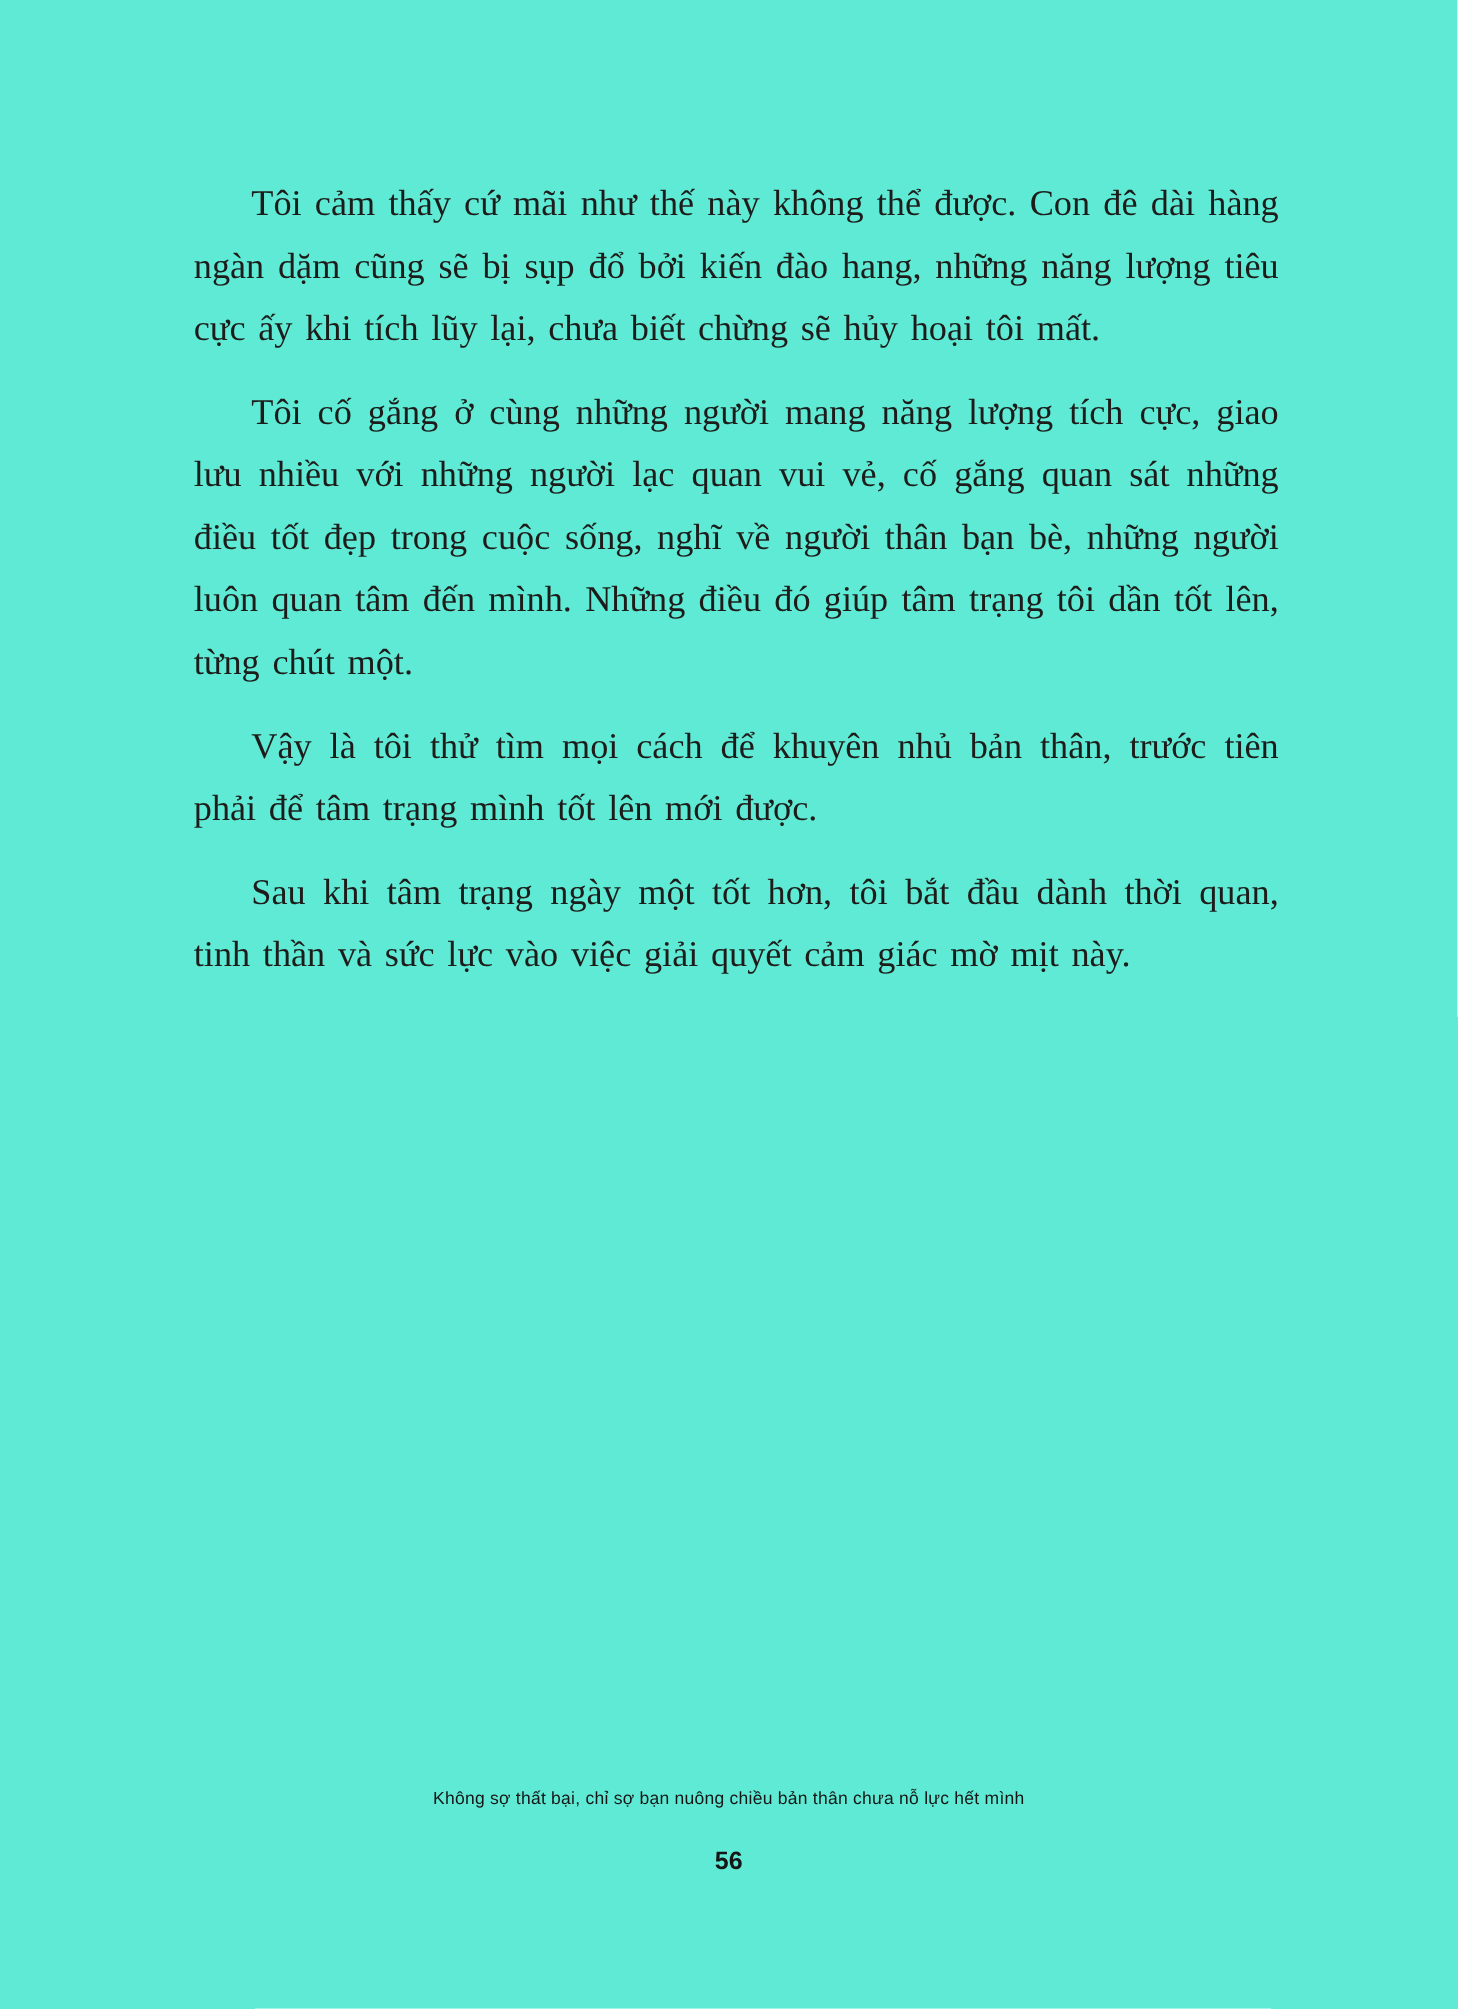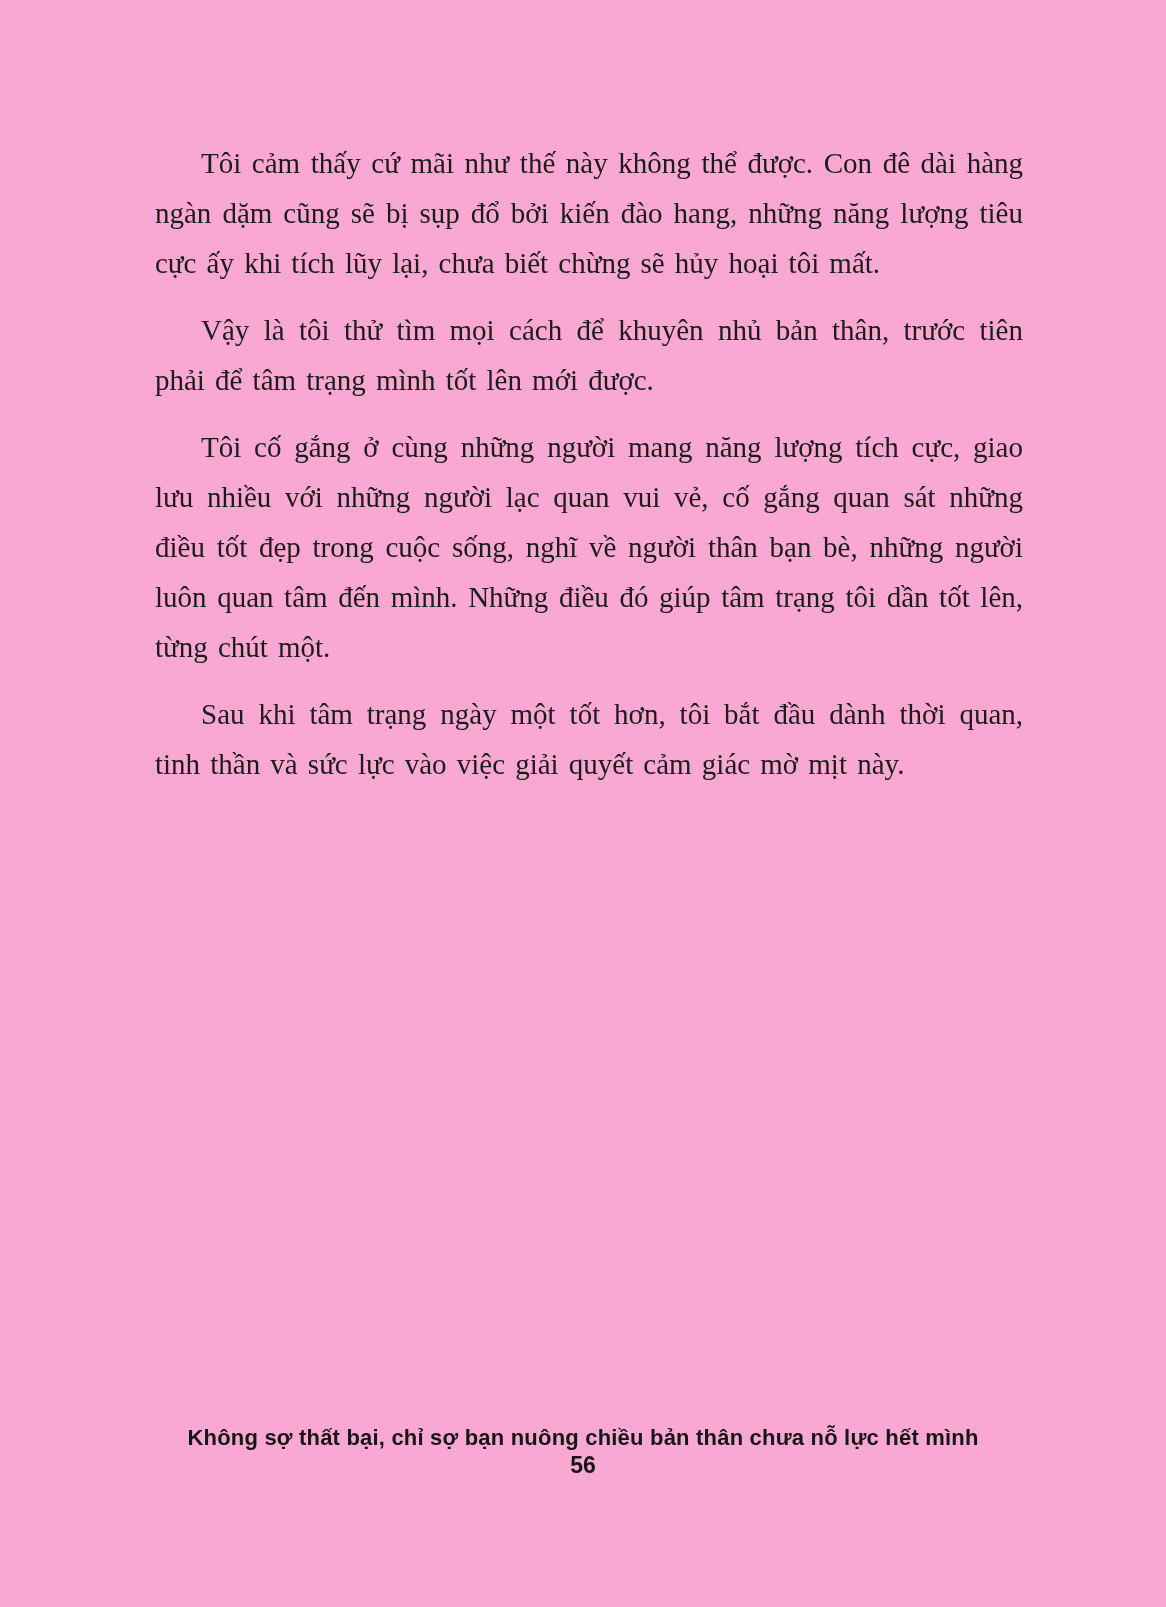--- a/index.html
+++ b/index.html
@@ -5,21 +5,21 @@
 <style>
   html, body {
     margin: 0;
     padding: 0;
     background: #ffffff;
   }
   .page {
     position: relative;
     width: 1166px;
     height: 1607px;
-    background: #f9a8d4;
+    background: #5eead4;
     overflow: hidden;
     font-family: "Liberation Serif", "DejaVu Serif", serif;
   }
   .text-block {
     position: absolute;
     top: 138px;
     left: 155px;
     width: 868px;
     color: #1d1c1a;
   }
@@ -35,41 +35,41 @@
   .footer {
     position: absolute;
     left: 0;
     width: 100%;
     top: 1424px;
     text-align: center;
     font-family: "Liberation Sans", "DejaVu Sans", sans-serif;
     color: #161616;
   }
   .tagline {
-    font-size: 22px;
-    font-weight: 700;
+    font-size: 14px;
+    font-weight: 400;
     line-height: 28px;
     letter-spacing: 0.2px;
   }
   .page-number {
-    margin-top: 0;
-    font-size: 23px;
+    margin-top: 24px;
+    font-size: 20px;
     font-weight: 700;
     line-height: 26px;
   }
 </style>
 </head>
 <body>
 
 <div class="page">
 
   <main class="text-block">
     <p class="para">Tôi cảm thấy cứ mãi như thế này không thể được. Con đê dài hàng ngàn dặm cũng sẽ bị sụp đổ bởi kiến đào hang, những năng lượng tiêu cực ấy khi tích lũy lại, chưa biết chừng sẽ hủy hoại tôi mất.</p>
+    <p class="para">Tôi cố gắng ở cùng những người mang năng lượng tích cực, giao lưu nhiều với những người lạc quan vui vẻ, cố gắng quan sát những điều tốt đẹp trong cuộc sống, nghĩ về người thân bạn bè, những người luôn quan tâm đến mình. Những điều đó giúp tâm trạng tôi dần tốt lên, từng chút một.</p>
     <p class="para">Vậy là tôi thử tìm mọi cách để khuyên nhủ bản thân, trước tiên phải để tâm trạng mình tốt lên mới được.</p>
-    <p class="para">Tôi cố gắng ở cùng những người mang năng lượng tích cực, giao lưu nhiều với những người lạc quan vui vẻ, cố gắng quan sát những điều tốt đẹp trong cuộc sống, nghĩ về người thân bạn bè, những người luôn quan tâm đến mình. Những điều đó giúp tâm trạng tôi dần tốt lên, từng chút một.</p>
     <p class="para">Sau khi tâm trạng ngày một tốt hơn, tôi bắt đầu dành thời quan, tinh thần và sức lực vào việc giải quyết cảm giác mờ mịt này.</p>
   </main>
 
   <footer class="footer">
     <div class="tagline">Không sợ thất bại, chỉ sợ bạn nuông chiều bản thân chưa nỗ lực hết mình</div>
     <div class="page-number">56</div>
   </footer>
 
 </div>
 

